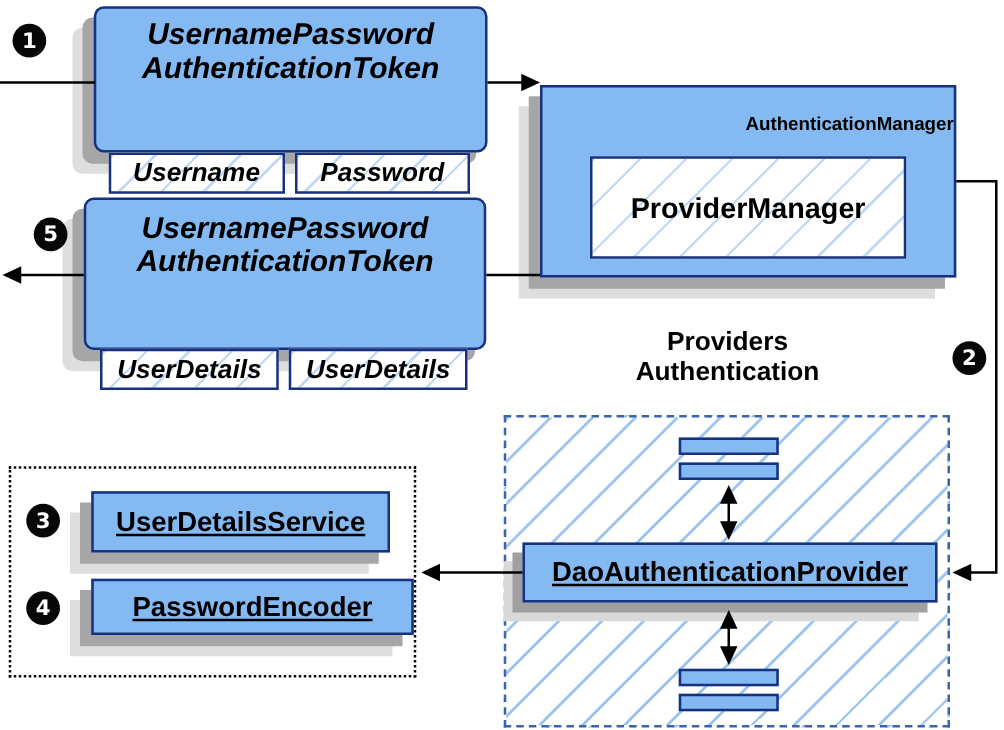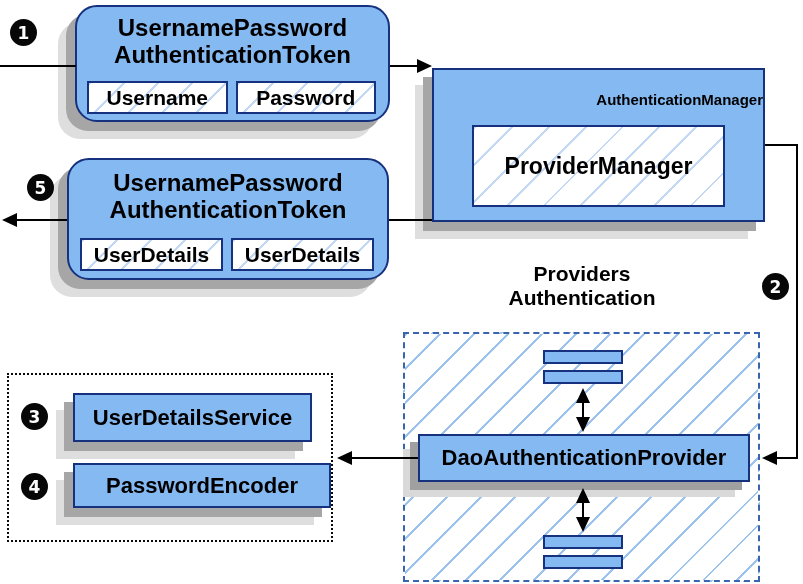--- a/index.html
+++ b/index.html
@@ -7,41 +7,41 @@
     position:relative; width:803px; height:584px; background:#ffffff;
     font-family:"Liberation Sans", sans-serif; overflow:hidden; color:#000;
   }
   
   .bluebox {
     position:absolute; box-sizing:border-box;
     background:#85b9f2; border:2px solid #16317d;
     box-shadow:-9px 9px 0 #a6a6a6, -17px 17px 0 #dedede;
     z-index:3;
   }
-  .rounded { border-radius:22px; }
+  .rounded { border-radius:8px;font-style:italic; }
   
   .hatchbox {
     position:absolute; box-sizing:border-box;
     background-color:#fff;
     background-image:repeating-linear-gradient(135deg, #c2d8f4 0px, #c2d8f4 2px, transparent 2px, transparent 26px);
     border:2px solid #16317d;
     display:flex; align-items:center; justify-content:center;
     font-weight:bold; z-index:4;
   }
   .token-title { position:absolute; left:0; right:0; text-align:center; font-weight:bold; font-size:24px; line-height:27px; z-index:4; }
-  .token-fields { position:absolute; display:flex; gap:8px; z-index:4; }
+  .token-fields { position:absolute; display:flex; gap:8px; z-index:4;margin-top:41px; }
   .token-fields .field {
     flex:1; height:33px; box-sizing:border-box;
     background-color:#fff;
     background-image:repeating-linear-gradient(135deg, #c2d8f4 0px, #c2d8f4 2px, transparent 2px, transparent 24px);
     border:2px solid #16317d;
     display:flex; align-items:center; justify-content:center;
     font-weight:bold; font-size:21px;
   }
-  .centered-label { display:flex; align-items:center; justify-content:center; font-weight:bold; }
+  .centered-label { display:flex; align-items:center; justify-content:center; font-weight:bold;text-decoration:underline; }
   
   .dashedbox {
     position:absolute; box-sizing:border-box;
     background-color:#fff;
     background-image:repeating-linear-gradient(135deg, #9cc3ee 0px, #9cc3ee 2px, transparent 2px, transparent 24px);
     border:2px dashed #3a64ae; z-index:1;
   }
   .dottedbox { position:absolute; box-sizing:border-box; border:2px dotted #0a0a0a; z-index:1; }
   .bar {
     position:absolute; width:80px; height:14px; box-sizing:border-box;

